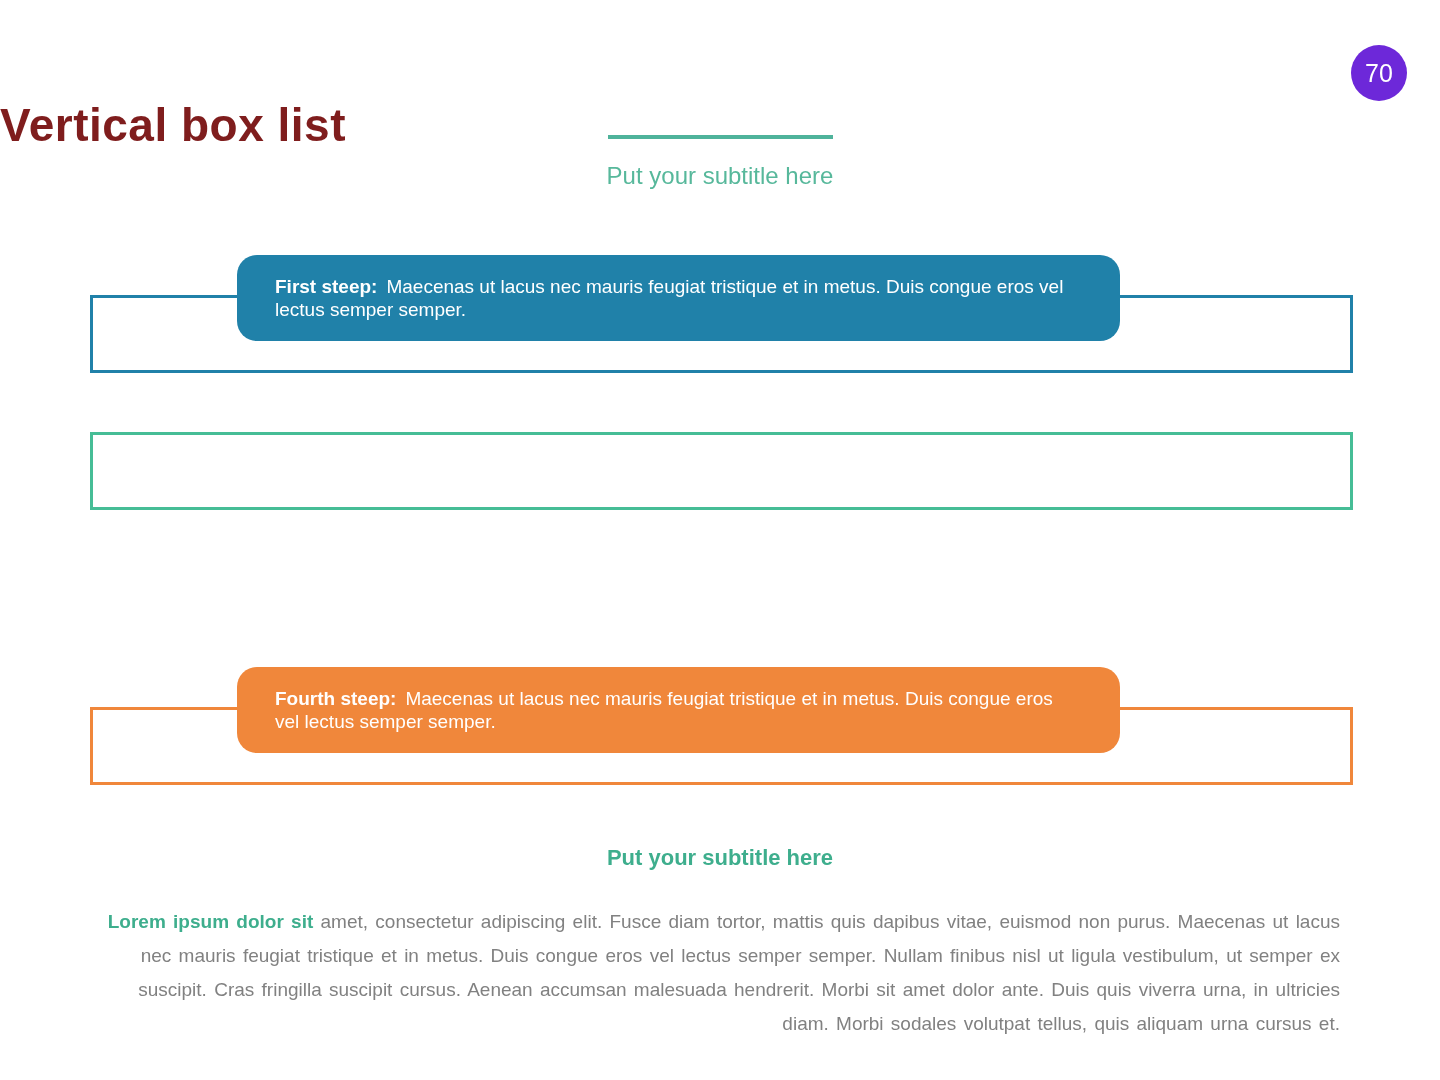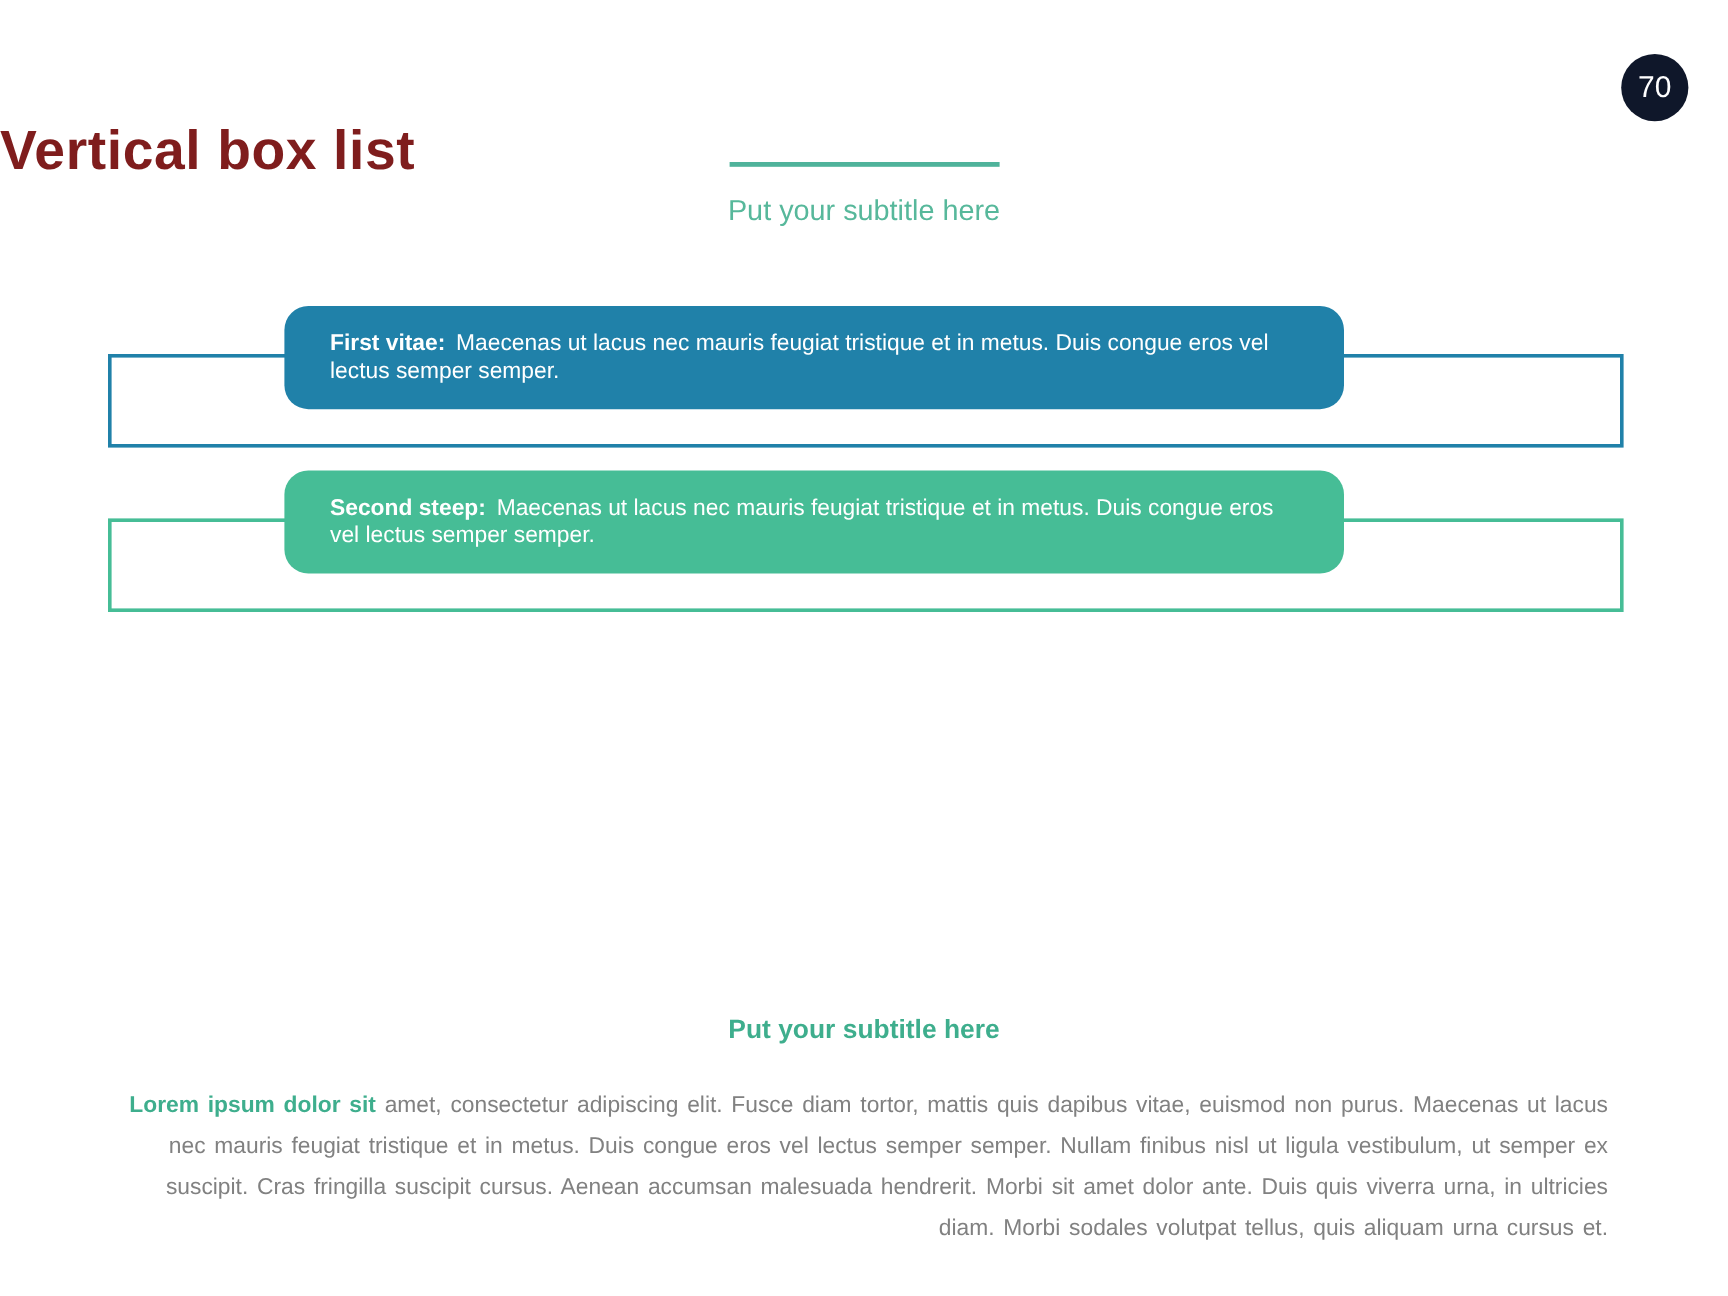--- a/index.html
+++ b/index.html
@@ -129,41 +129,44 @@
   .paragraph .lead {
     font-weight: bold;
     color: #3EAE8D;
   }
 </style>
 </head>
 <body>
 
 <div class="slide">
 
-  <div class="badge" style="background: #0f172a;">
+  <div class="badge" style="background: #6d28d9;">
     <span>70</span>
   </div>
 
   <h1 class="title">Vertical box list</h1>
   <div class="title-rule" style="background: rgb(79, 179, 155);"></div>
   <div class="subtitle">Put your subtitle here</div>
 
   <div class="row" data-row="0" style="--c: #2081A9;">
     <div class="outline"></div>
     <div class="fill">
-      <p><b class="lbl">First vitae:</b><span>Maecenas ut lacus nec mauris feugiat tristique et in metus. Duis congue eros vel lectus semper semper.</span></p>
+      <p><b class="lbl">First steep:</b><span>Maecenas ut lacus nec mauris feugiat tristique et in metus. Duis congue eros vel lectus semper semper.</span></p>
     </div>
   </div>
 
   <div class="row" data-row="1" style="--c: #46BD96;">
     <div class="outline"></div>
-    <div class="fill">
-      <p><b class="lbl">Second steep:</b><span>Maecenas ut lacus nec mauris feugiat tristique et in metus. Duis congue eros vel lectus semper semper.</span></p>
-    </div>
   </div>
 
 
+  <div class="row" data-row="3" style="--c: #F0873B;">
+    <div class="outline"></div>
+    <div class="fill">
+      <p><b class="lbl">Fourth steep:</b><span>Maecenas ut lacus nec mauris feugiat tristique et in metus. Duis congue eros vel lectus semper semper.</span></p>
+    </div>
+  </div>
 
   <div class="footer-subtitle">Put your subtitle here</div>
 
   <p class="paragraph"><b class="lead">Lorem ipsum dolor sit</b> <span>amet, consectetur adipiscing elit. Fusce diam tortor, mattis quis dapibus vitae, euismod non purus. Maecenas ut lacus nec mauris feugiat tristique et in metus. Duis congue eros vel lectus semper semper. Nullam finibus nisl ut ligula vestibulum, ut semper ex suscipit. Cras fringilla suscipit cursus. Aenean accumsan malesuada hendrerit. Morbi sit amet dolor ante. Duis quis viverra urna, in ultricies diam. Morbi sodales volutpat tellus, quis aliquam urna cursus et.</span></p>
 
 </div>
 
 </body></html>

